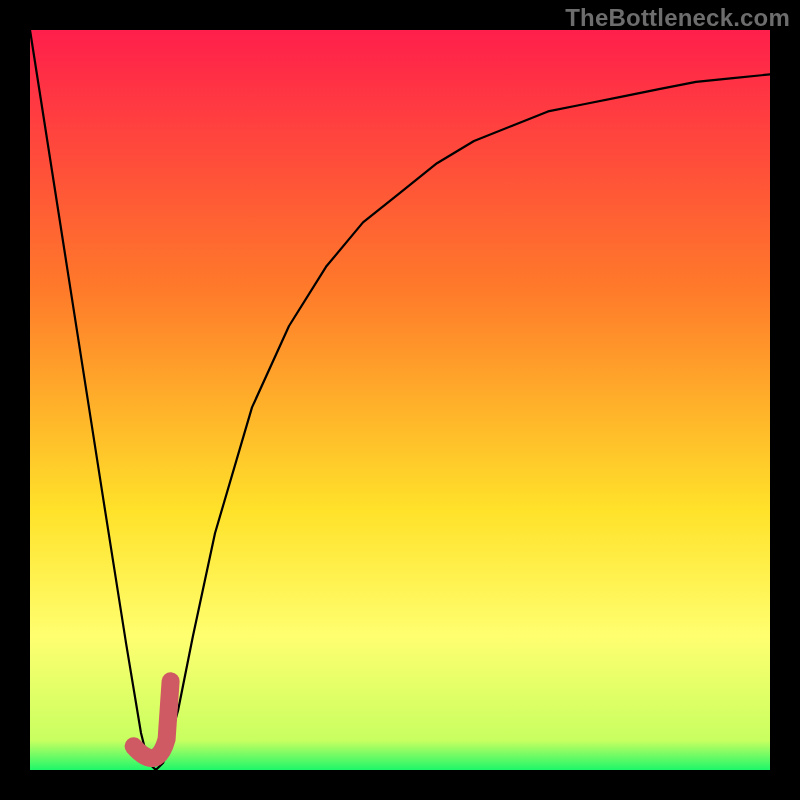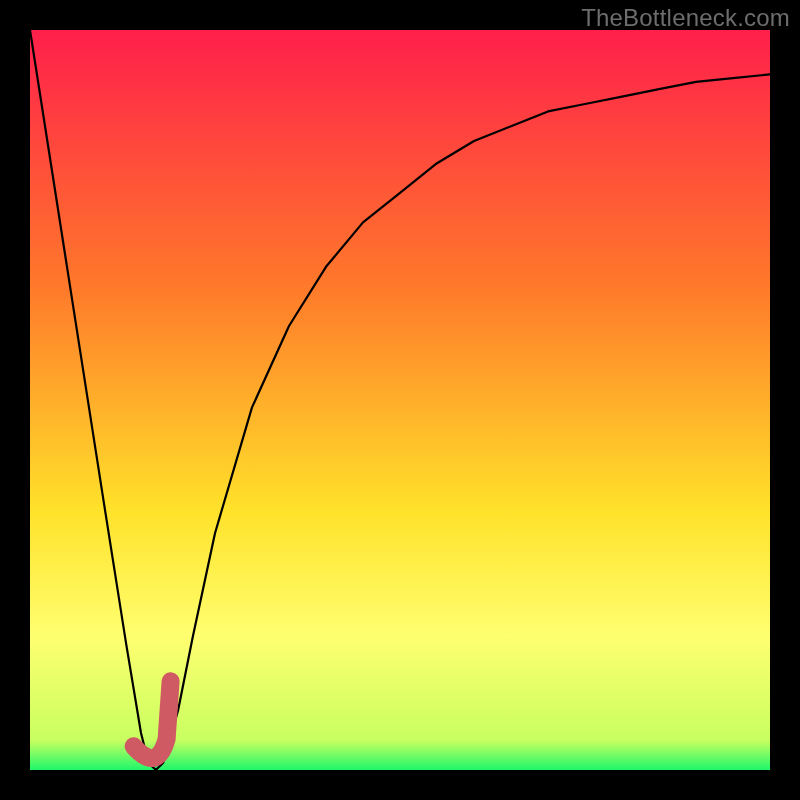--- a/index.html
+++ b/index.html
@@ -25,21 +25,21 @@
     top: 30px;
     width: 740px;
     height: 740px;
     overflow: hidden;
   }
   .watermark {
     position: absolute;
     top: 4px;
     right: 10px;
     font-size: 24px;
-    font-weight: 400;
+    font-weight: 700;
     color: #6d6d6d;
     letter-spacing: 0.2px;
     font-family: Arial, Helvetica, sans-serif;
   }
   svg.curve {
     position: absolute;
     left: 0;
     top: 0;
   }
 </style>

